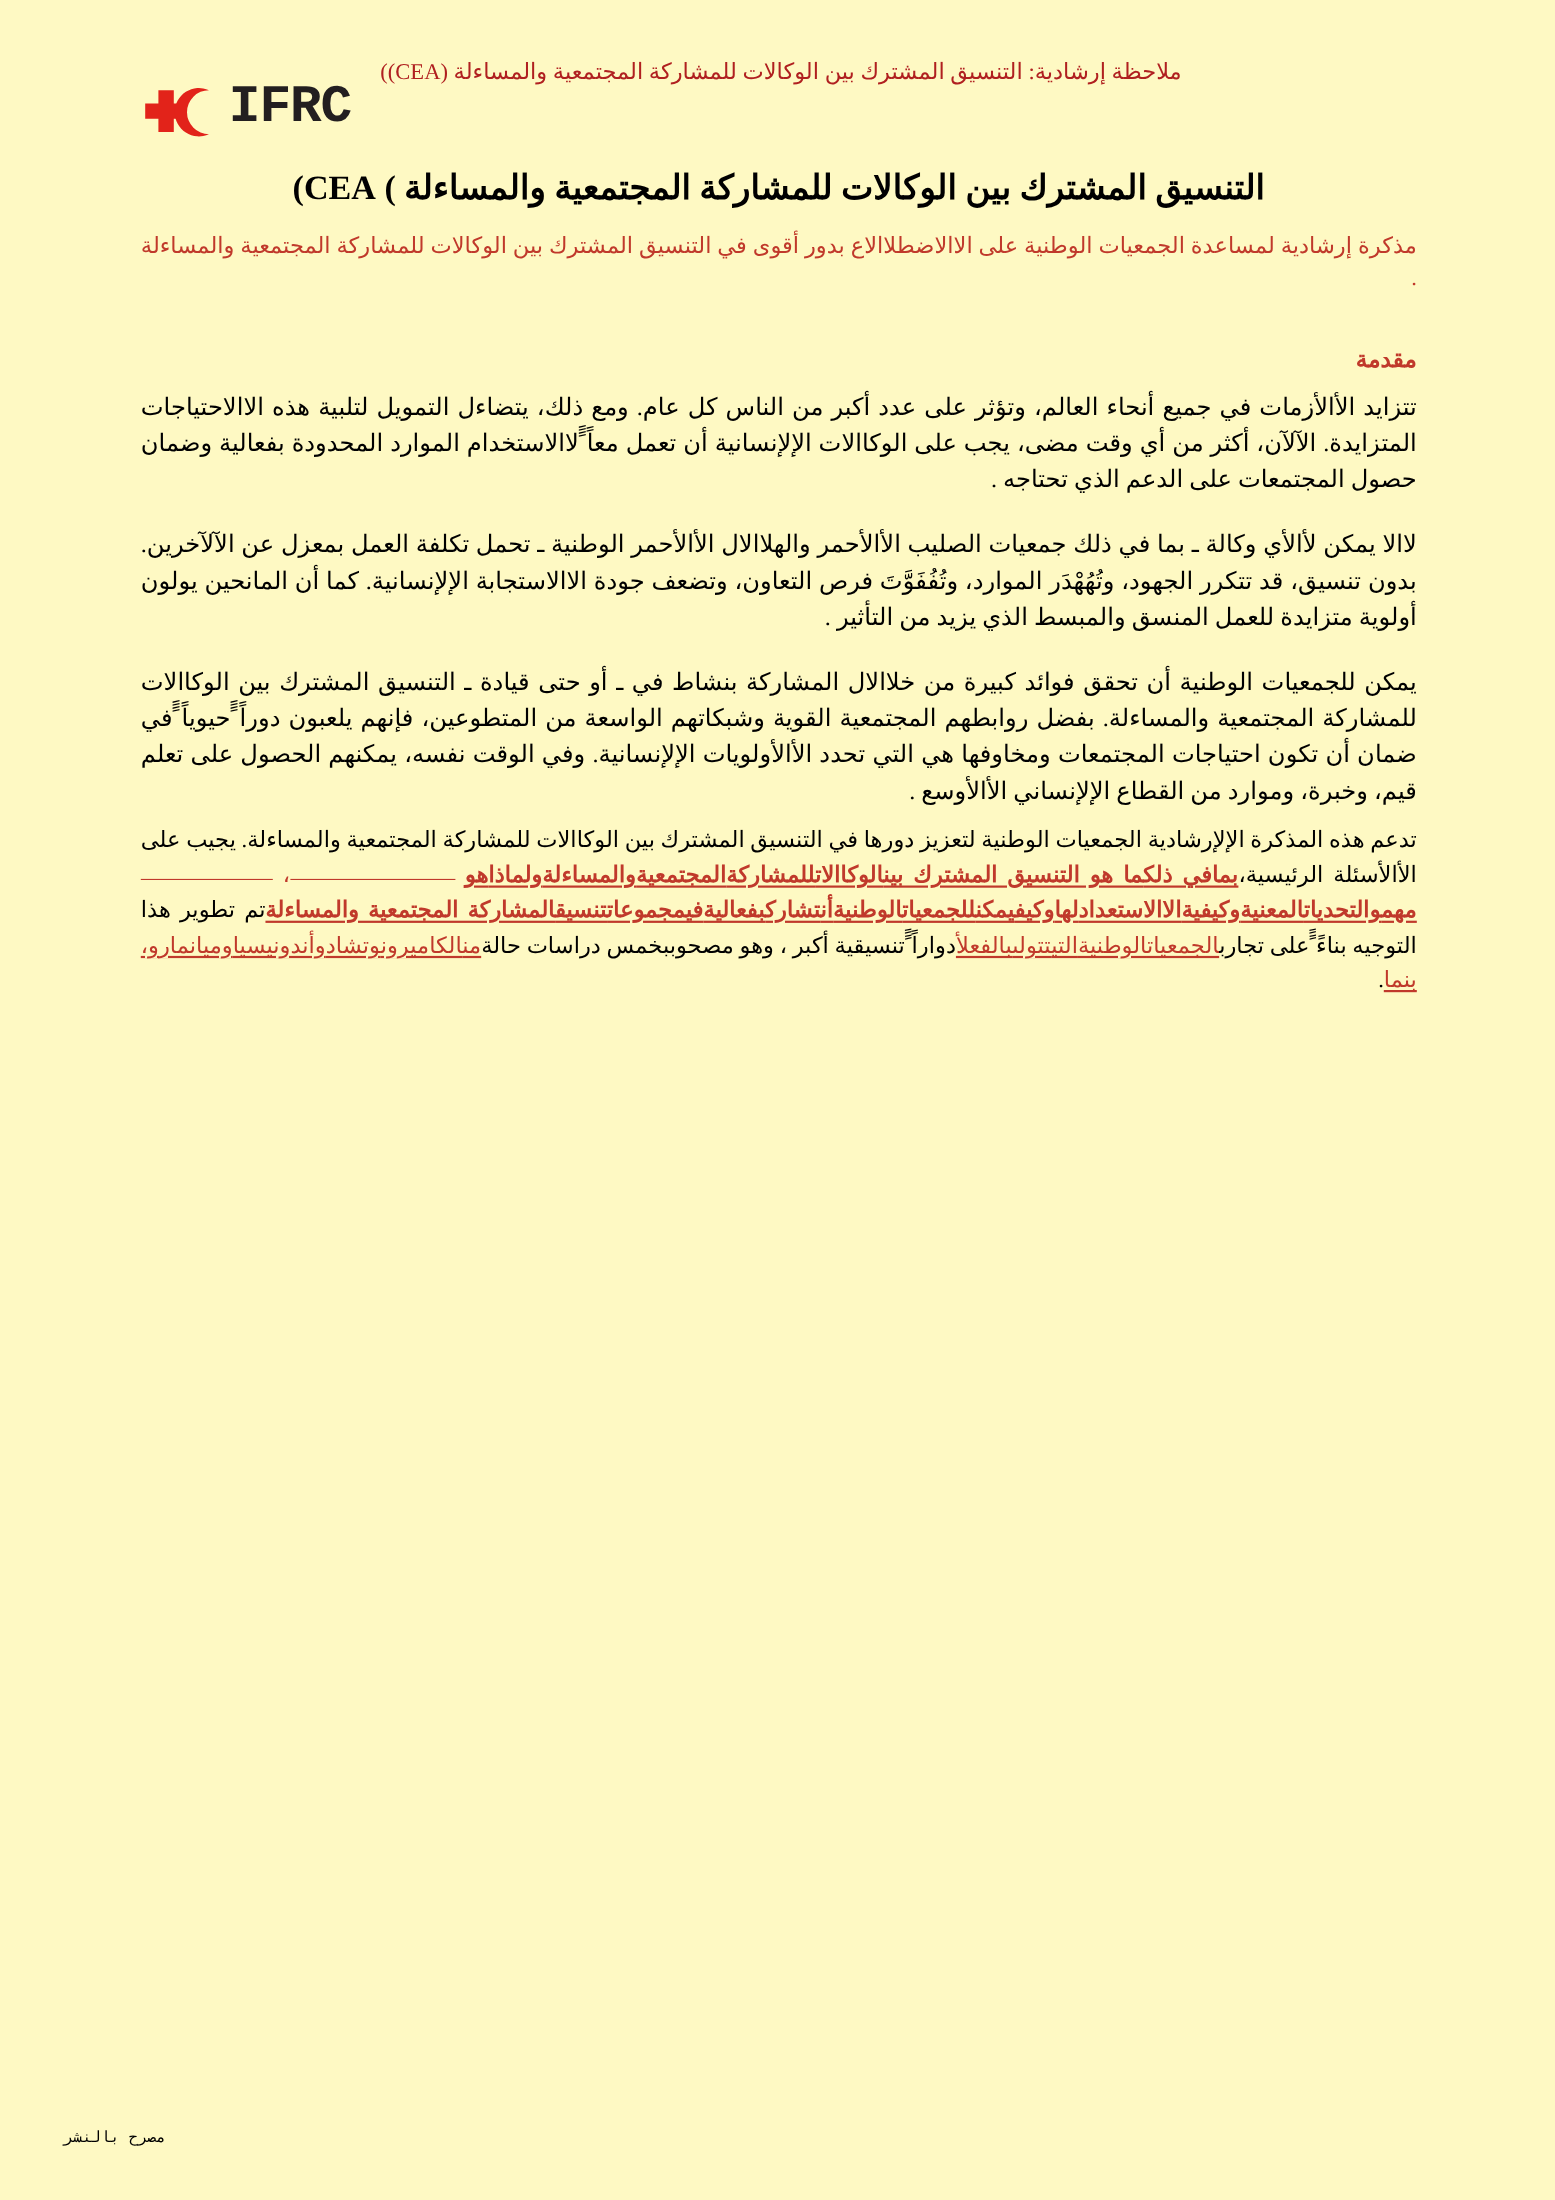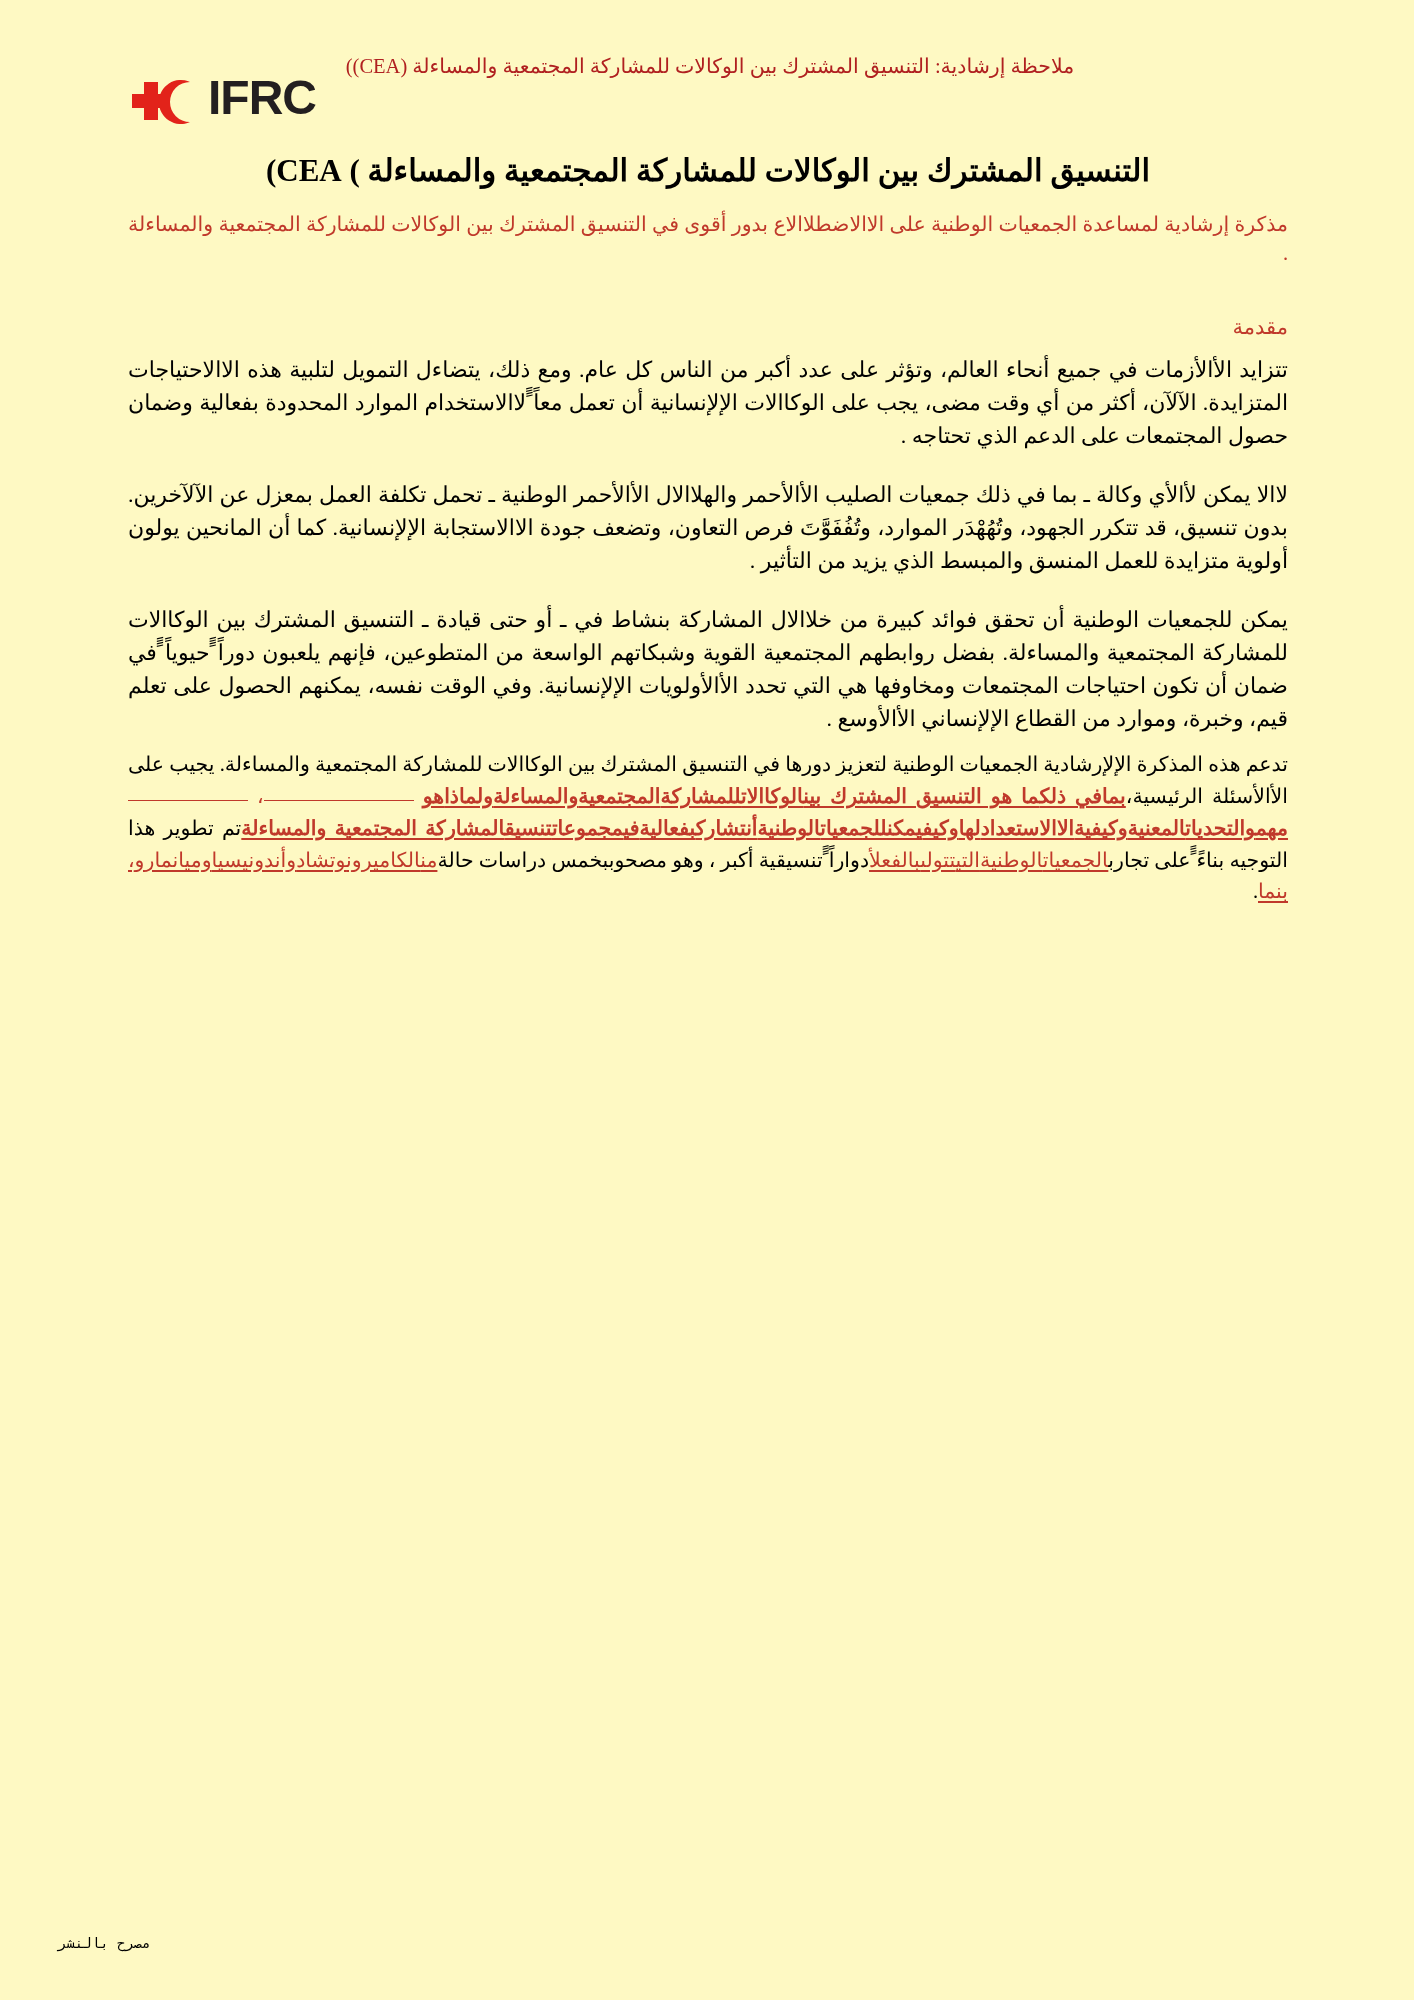--- a/index.html
+++ b/index.html
@@ -58,21 +58,21 @@
     position: absolute;
     top: 6px;
     left: 0;
     width: 86px;
     height: 52px;
   }
   .logo-text {
     position: absolute;
     top: 2px;
     left: 78px;
-    font-family: Liberation Sans, sans-serif;
+    font-family: Liberation Mono, monospace;
     font-weight: 700;
     font-size: 48px;
     letter-spacing: -1px;
     color: #231f20;
     line-height: 56px;
   }
 
   
   .content {
     position: absolute;
@@ -98,21 +98,21 @@
     font-family: "Liberation Serif", "DejaVu Serif", serif;
     font-size: 20.5px;
     line-height: 1.42;
     color: #c0392b;
     margin: 0 0 46px 0;
     direction: rtl;
   }
 
   .section-heading {
     font-family: "Liberation Serif", "DejaVu Serif", serif;
-    font-weight: 400;
+    font-weight: 700;
     font-size: 21px;
     line-height: 1.3;
     color: #c0392b;
     text-align: right;
     margin: 0 0 12px 0;
     direction: rtl;
   }
 
   p.body-par {
     font-family: "Liberation Serif", "DejaVu Serif", serif;

